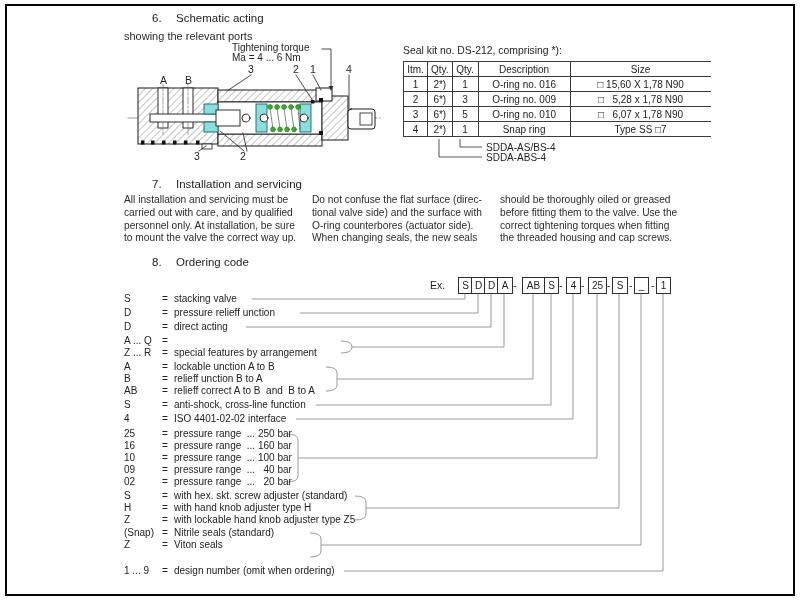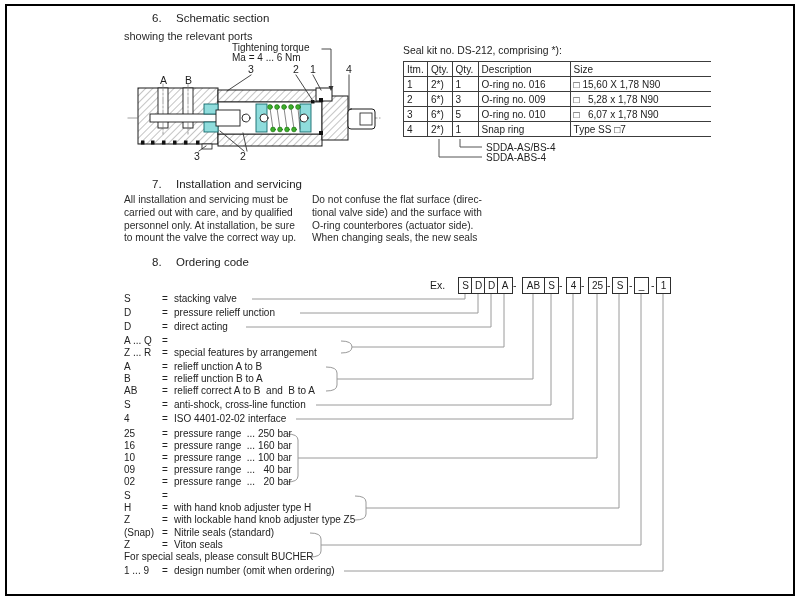--- a/index.html
+++ b/index.html
@@ -14,21 +14,21 @@
   .subtitle{font-size:11px;color:#2a2a2a;}
   .ptext{font-size:10.2px;line-height:12.8px;color:#2b2b2b;width:182px;
     white-space:pre-line;text-align:justify;}
   .lbl{font-size:10.5px;color:#1d1d1d;}
   .torq{font-size:10px;color:#1d1d1d;line-height:10px;}
   .tbl-title{font-size:10.4px;color:#1d1d1d;}
   table.seal{position:absolute;left:403px;top:61px;border-collapse:collapse;
     border-left:1px solid #3c3c3c;border-top:1px solid #3c3c3c;border-bottom:1px solid #3c3c3c;
     font-size:10px;color:#222;z-index:2;background:#fff;}
   table.seal th,table.seal td{border-right:1px solid #3c3c3c;border-bottom:1px solid #3c3c3c;
-    font-weight:normal;text-align:left;padding:0 3px;height:14px;white-space:pre;}
+    font-weight:normal;text-align:center;padding:0 3px;height:14px;white-space:pre;}
   table.seal .lastc{border-right:none;}
   table.seal tr.lastr td{border-bottom:none;}
   .callout{font-size:10px;color:#1d1d1d;}
   .obox{position:absolute;top:277px;height:15px;border:1px solid #2e2e2e;background:#fff;
     font-size:10px;color:#1d1d1d;display:flex;align-items:center;justify-content:center;z-index:2;}
   .odash{position:absolute;top:277px;height:17px;line-height:16px;font-size:10.5px;color:#1d1d1d;z-index:2;}
   .exlbl{font-size:10.5px;color:#1d1d1d;}
   .orow{position:absolute;display:flex;font-size:10px;color:#222;z-index:2;height:12px;line-height:12px;}
   .ocode{width:38px;flex:none;white-space:pre;}
   .oeq{width:12px;flex:none;}
@@ -143,21 +143,21 @@
       <polyline points="663,294 663,571 344,571"></polyline>
       <path d="M341,341 Q352,341 352,347 Q352,353 341,353"></path>
       <path d="M326,367 Q337,367 337,373 L337,385 Q337,391 326,391"></path>
       <path d="M287,434 Q298,434 298,440 L298,476 Q298,482 287,482"></path>
       <path d="M355,496 Q366,496 366,502 L366,514 Q366,520 355,520"></path>
       <path d="M310,533 Q321,533 321,539 L321,551 Q321,557 310,557"></path>
     </g>
   </svg>
 
   <div class="abs z2 hnum" style="left:152px;top:12px">6.</div>
-  <div class="abs z2 htitle" style="left:176px;top:12px">Schematic section</div>
+  <div class="abs z2 htitle" style="left:176px;top:12px">Schematic acting</div>
   <div class="abs z2 subtitle" style="left:124px;top:30px">showing the relevant ports</div>
 
   <div class="abs z2 torq" style="left:232px;top:43px">Tightening torque</div>
   <div class="abs z2 torq" style="left:232px;top:53px">Ma = 4 ... 6 Nm</div>
 
   <div class="abs z2 lbl" style="left:160px;top:74px">A</div>
   <div class="abs z2 lbl" style="left:185px;top:74px">B</div>
   <div class="abs z2 lbl" style="left:248px;top:63px">3</div>
   <div class="abs z2 lbl" style="left:293px;top:63px">2</div>
   <div class="abs z2 lbl" style="left:310px;top:63px">1</div>
@@ -211,20 +211,24 @@
   <div class="abs z2 hnum" style="left:152px;top:178px">7.</div>
   <div class="abs z2 htitle" style="left:176px;top:178px">Installation and servicing</div>
   <div class="abs z2 ptext" style="left:124px;top:194px">All installation and servicing  must be
 carried out with care, and by qualified
 personnel only. At installation, be sure
 to mount the valve the correct way up.</div>
   <div class="abs z2 ptext" style="left:312px;top:194px">Do not confuse the flat surface (direc-
 tional valve side) and the surface with
 O-ring counterbores (actuator side).
 When changing seals, the new seals</div>
+  <div class="abs z2 ptext" style="left:500px;top:194px">should be thoroughly oiled or greased
+before fitting them to the valve. Use the
+correct tightening torques when fitting
+the threaded housing and cap screws.</div>
 
   <div class="abs z2 hnum" style="left:152px;top:256px">8.</div>
   <div class="abs z2 htitle" style="left:176px;top:256px">Ordering code</div>
   <div class="abs z2 exlbl" style="left:430px;top:279px">Ex.</div>
 
   <div class="obox" style="left:458px;width:13px">S</div>
   <div class="obox" style="left:471px;width:13px">D</div>
   <div class="obox" style="left:484px;width:13px">D</div>
   <div class="obox" style="left:497px;width:14px">A</div>
   <div class="odash" style="left:513px">-</div>
@@ -261,21 +265,21 @@
       <span class="oeq">=</span>
     </div>
   <div class="orow" style="left:124px;top:347px">
       <span class="ocode">Z ... R</span>
       <span class="oeq">=</span>
       <span class="odesc">special features by arrangement</span>
     </div>
   <div class="orow" style="left:124px;top:361px">
       <span class="ocode">A</span>
       <span class="oeq">=</span>
-      <span class="odesc">relieff unction A to B</span>
+      <span class="odesc">lockable unction A to B</span>
     </div>
   <div class="orow" style="left:124px;top:373px">
       <span class="ocode">B</span>
       <span class="oeq">=</span>
       <span class="odesc">relieff unction B to A</span>
     </div>
   <div class="orow" style="left:124px;top:385px">
       <span class="ocode">AB</span>
       <span class="oeq">=</span>
       <span class="odesc">relieff correct A to B  and  B to A</span>
@@ -311,20 +315,21 @@
       <span class="odesc">pressure range  ...   40 bar</span>
     </div>
   <div class="orow" style="left:124px;top:476px">
       <span class="ocode">02</span>
       <span class="oeq">=</span>
       <span class="odesc">pressure range  ...   20 bar</span>
     </div>
   <div class="orow" style="left:124px;top:490px">
       <span class="ocode">S</span>
       <span class="oeq">=</span>
+      <span class="odesc">with hex. skt. screw adjuster (standard)</span>
     </div>
   <div class="orow" style="left:124px;top:502px">
       <span class="ocode">H</span>
       <span class="oeq">=</span>
       <span class="odesc">with hand knob adjuster type H</span>
     </div>
   <div class="orow" style="left:124px;top:514px">
       <span class="ocode">Z</span>
       <span class="oeq">=</span>
       <span class="odesc">with lockable hand knob adjuster type Z5</span>
@@ -332,21 +337,18 @@
   <div class="orow" style="left:124px;top:527px">
       <span class="ocode">(Snap)</span>
       <span class="oeq">=</span>
       <span class="odesc">Nitrile seals (standard)</span>
     </div>
   <div class="orow" style="left:124px;top:539px">
       <span class="ocode">Z</span>
       <span class="oeq">=</span>
       <span class="odesc">Viton seals</span>
     </div>
-  <div class="orow" style="left:124px;top:551px">
-      <span class="odesc">For special seals, please consult BUCHER</span>
-    </div>
   <div class="orow" style="left:124px;top:565px">
       <span class="ocode">1 ... 9</span>
       <span class="oeq">=</span>
       <span class="odesc">design number (omit when ordering)</span>
     </div>
 </div>
 
 </body></html>

